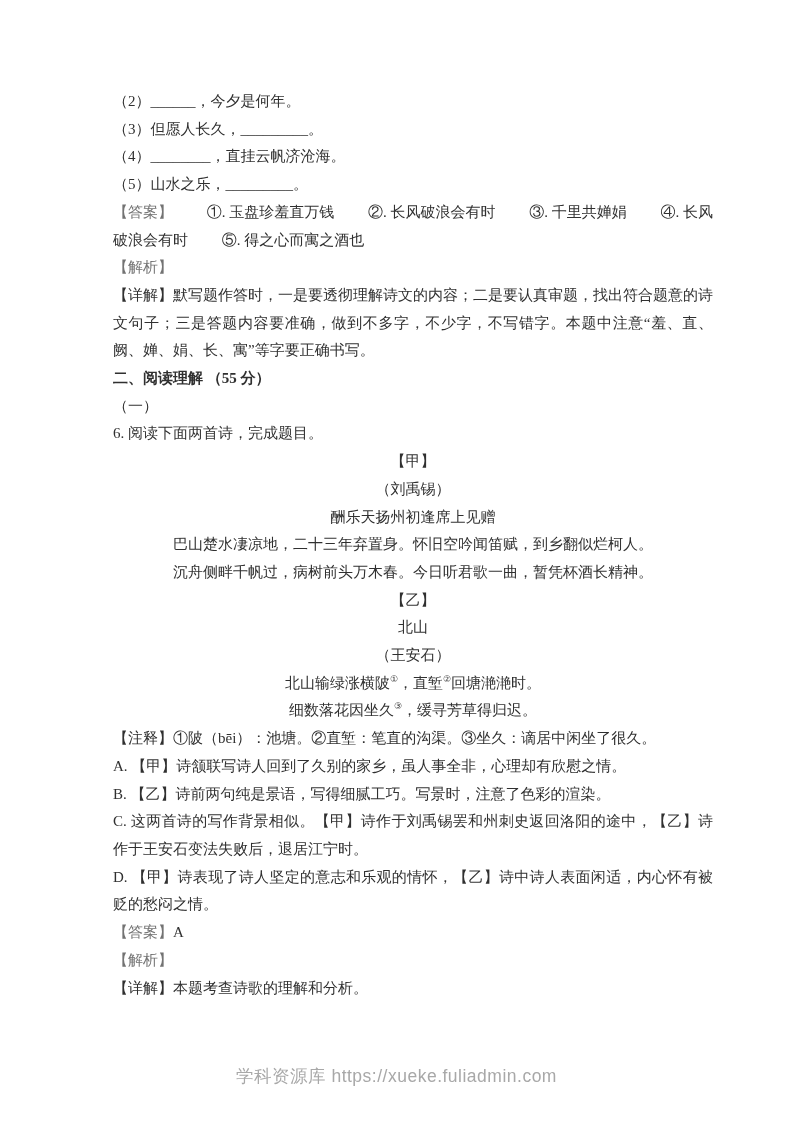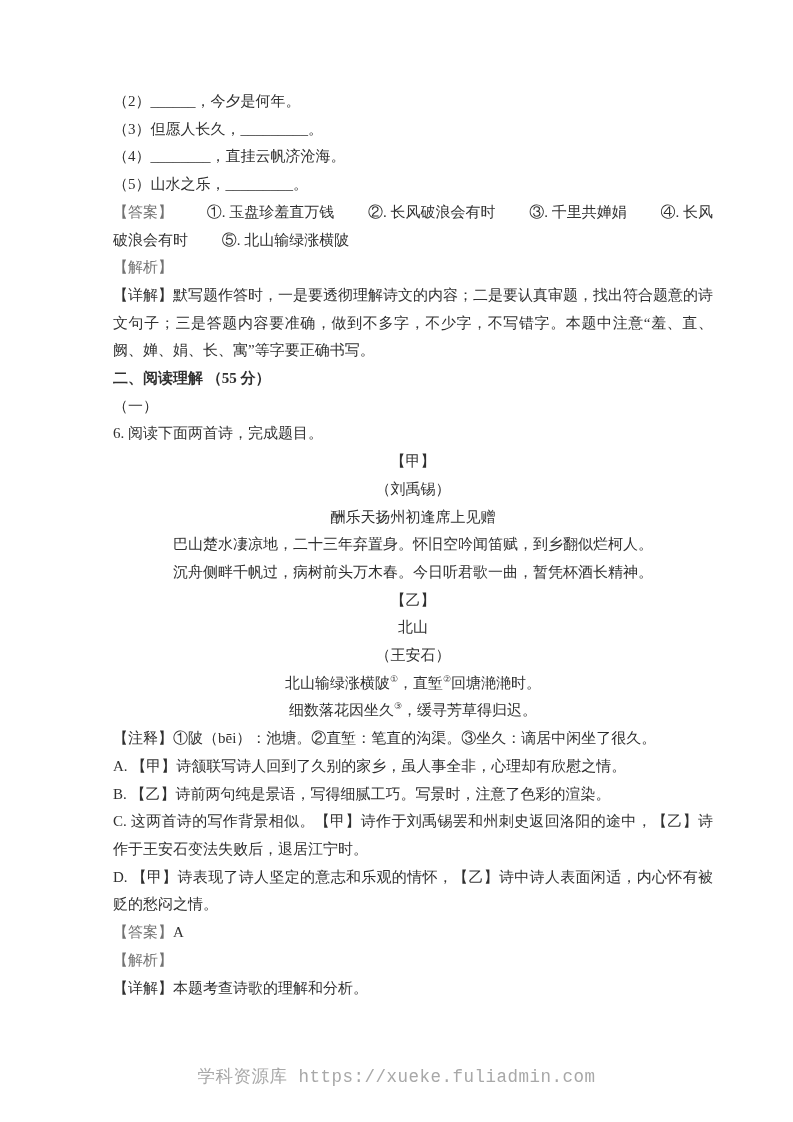--- a/index.html
+++ b/index.html
@@ -42,21 +42,21 @@
     font-size: 9px;
     vertical-align: super;
     line-height: 0;
   }
   .footer {
     position: absolute;
     left: 0;
     top: 1064px;
     width: 100%;
     text-align: center;
-    font-family: Liberation Mono, monospace;
+    font-family: Liberation Sans, sans-serif;
     font-size: 17.5px;
     color: #a8a8a8;
     letter-spacing: 0.5px;
   }
 </style>
 </head>
 <body>
 
 <div class="page">
   <div class="content">
@@ -65,21 +65,21 @@
     <p class="doc-line">（3）但愿人长久，_________。</p>
     <p class="doc-line">（4）________，直挂云帆济沧海。</p>
     <p class="doc-line">（5）山水之乐，_________。</p>
 
     <p class="doc-line">
       <span class="label-blue ans-label">【答案】</span>
       <span class="ans-item">①. 玉盘珍羞直万钱</span>
       <span class="ans-item">②. 长风破浪会有时</span>
       <span class="ans-item">③. 千里共婵娟</span>
       <span class="ans-item">④. 长风破浪会有时</span>
-      <span class="ans-item">⑤. 北山输绿涨横陂</span>
+      <span class="ans-item">⑤. 得之心而寓之酒也</span>
     </p>
 
     <p class="doc-line">
       <span class="label-blue">【解析】</span>
     </p>
 
     <p class="doc-line">
       <span>【详解】</span><span>默写题作答时，一是要透彻理解诗文的内容；二是要认真审题，找出符合题意的诗文句子；三是答题内容要准确，做到不多字，不少字，不写错字。本题中注意“羞、直、阙、婵、娟、长、寓”等字要正确书写。</span>
     </p>
 

